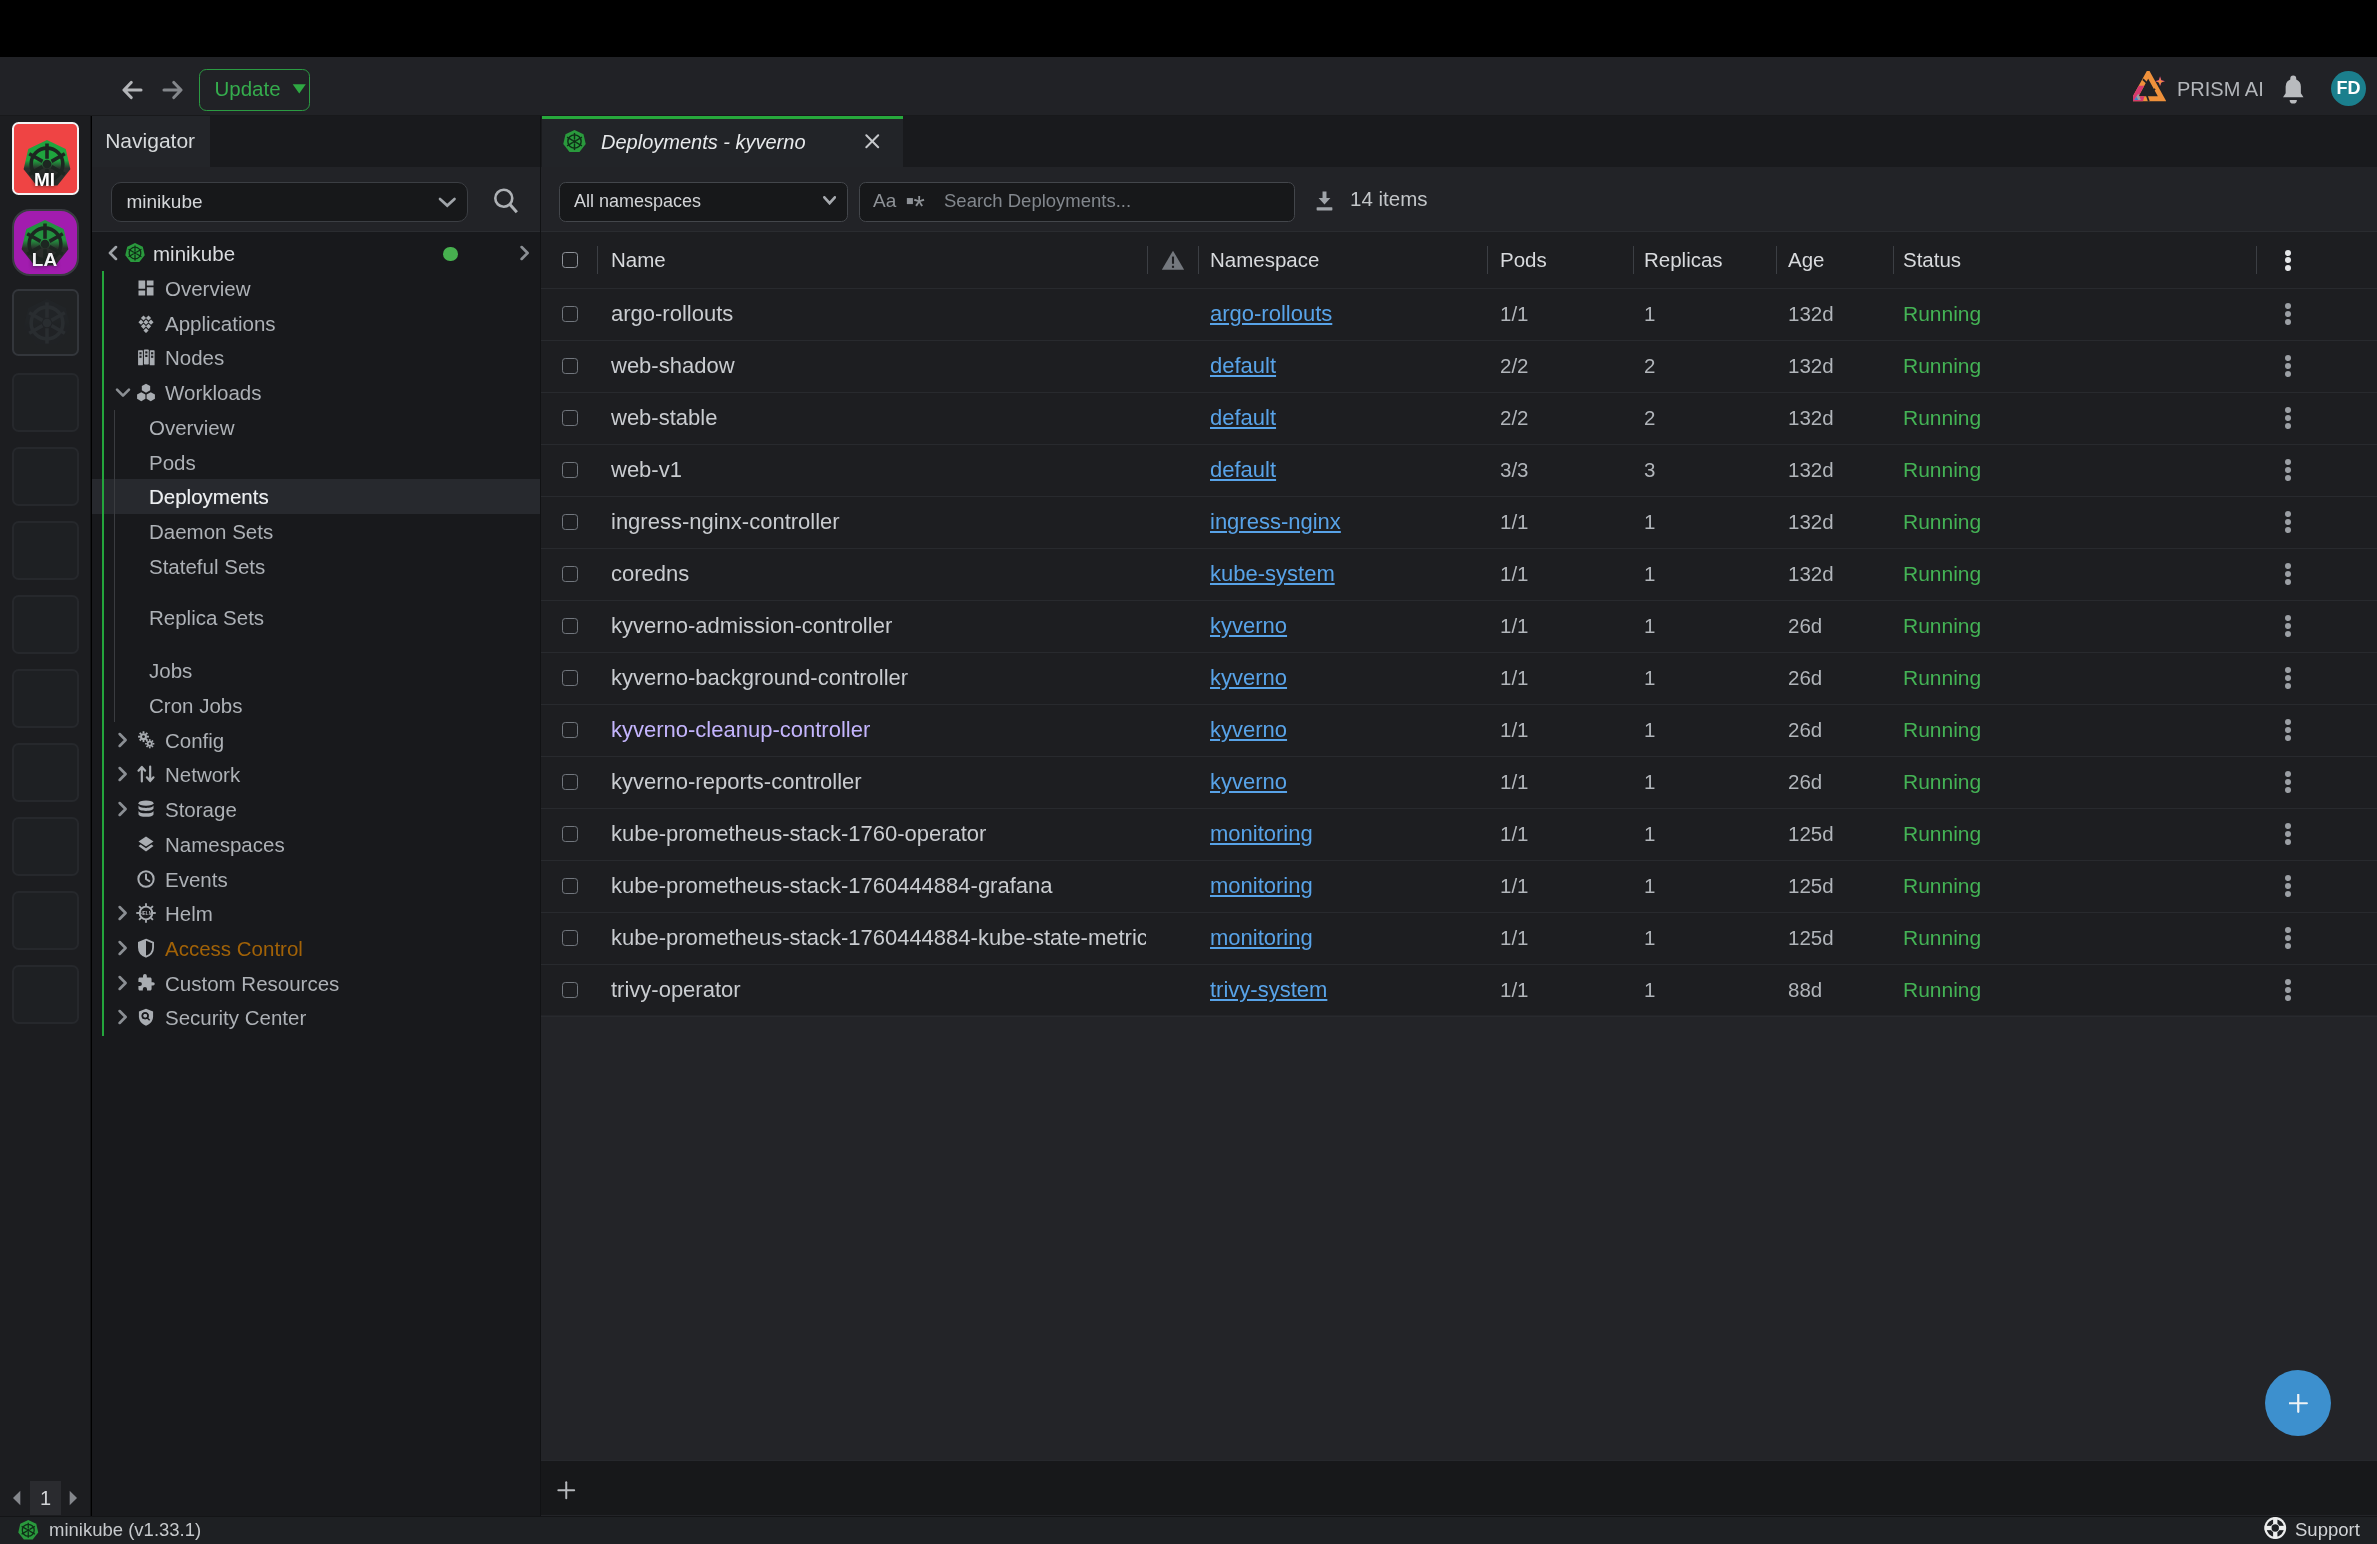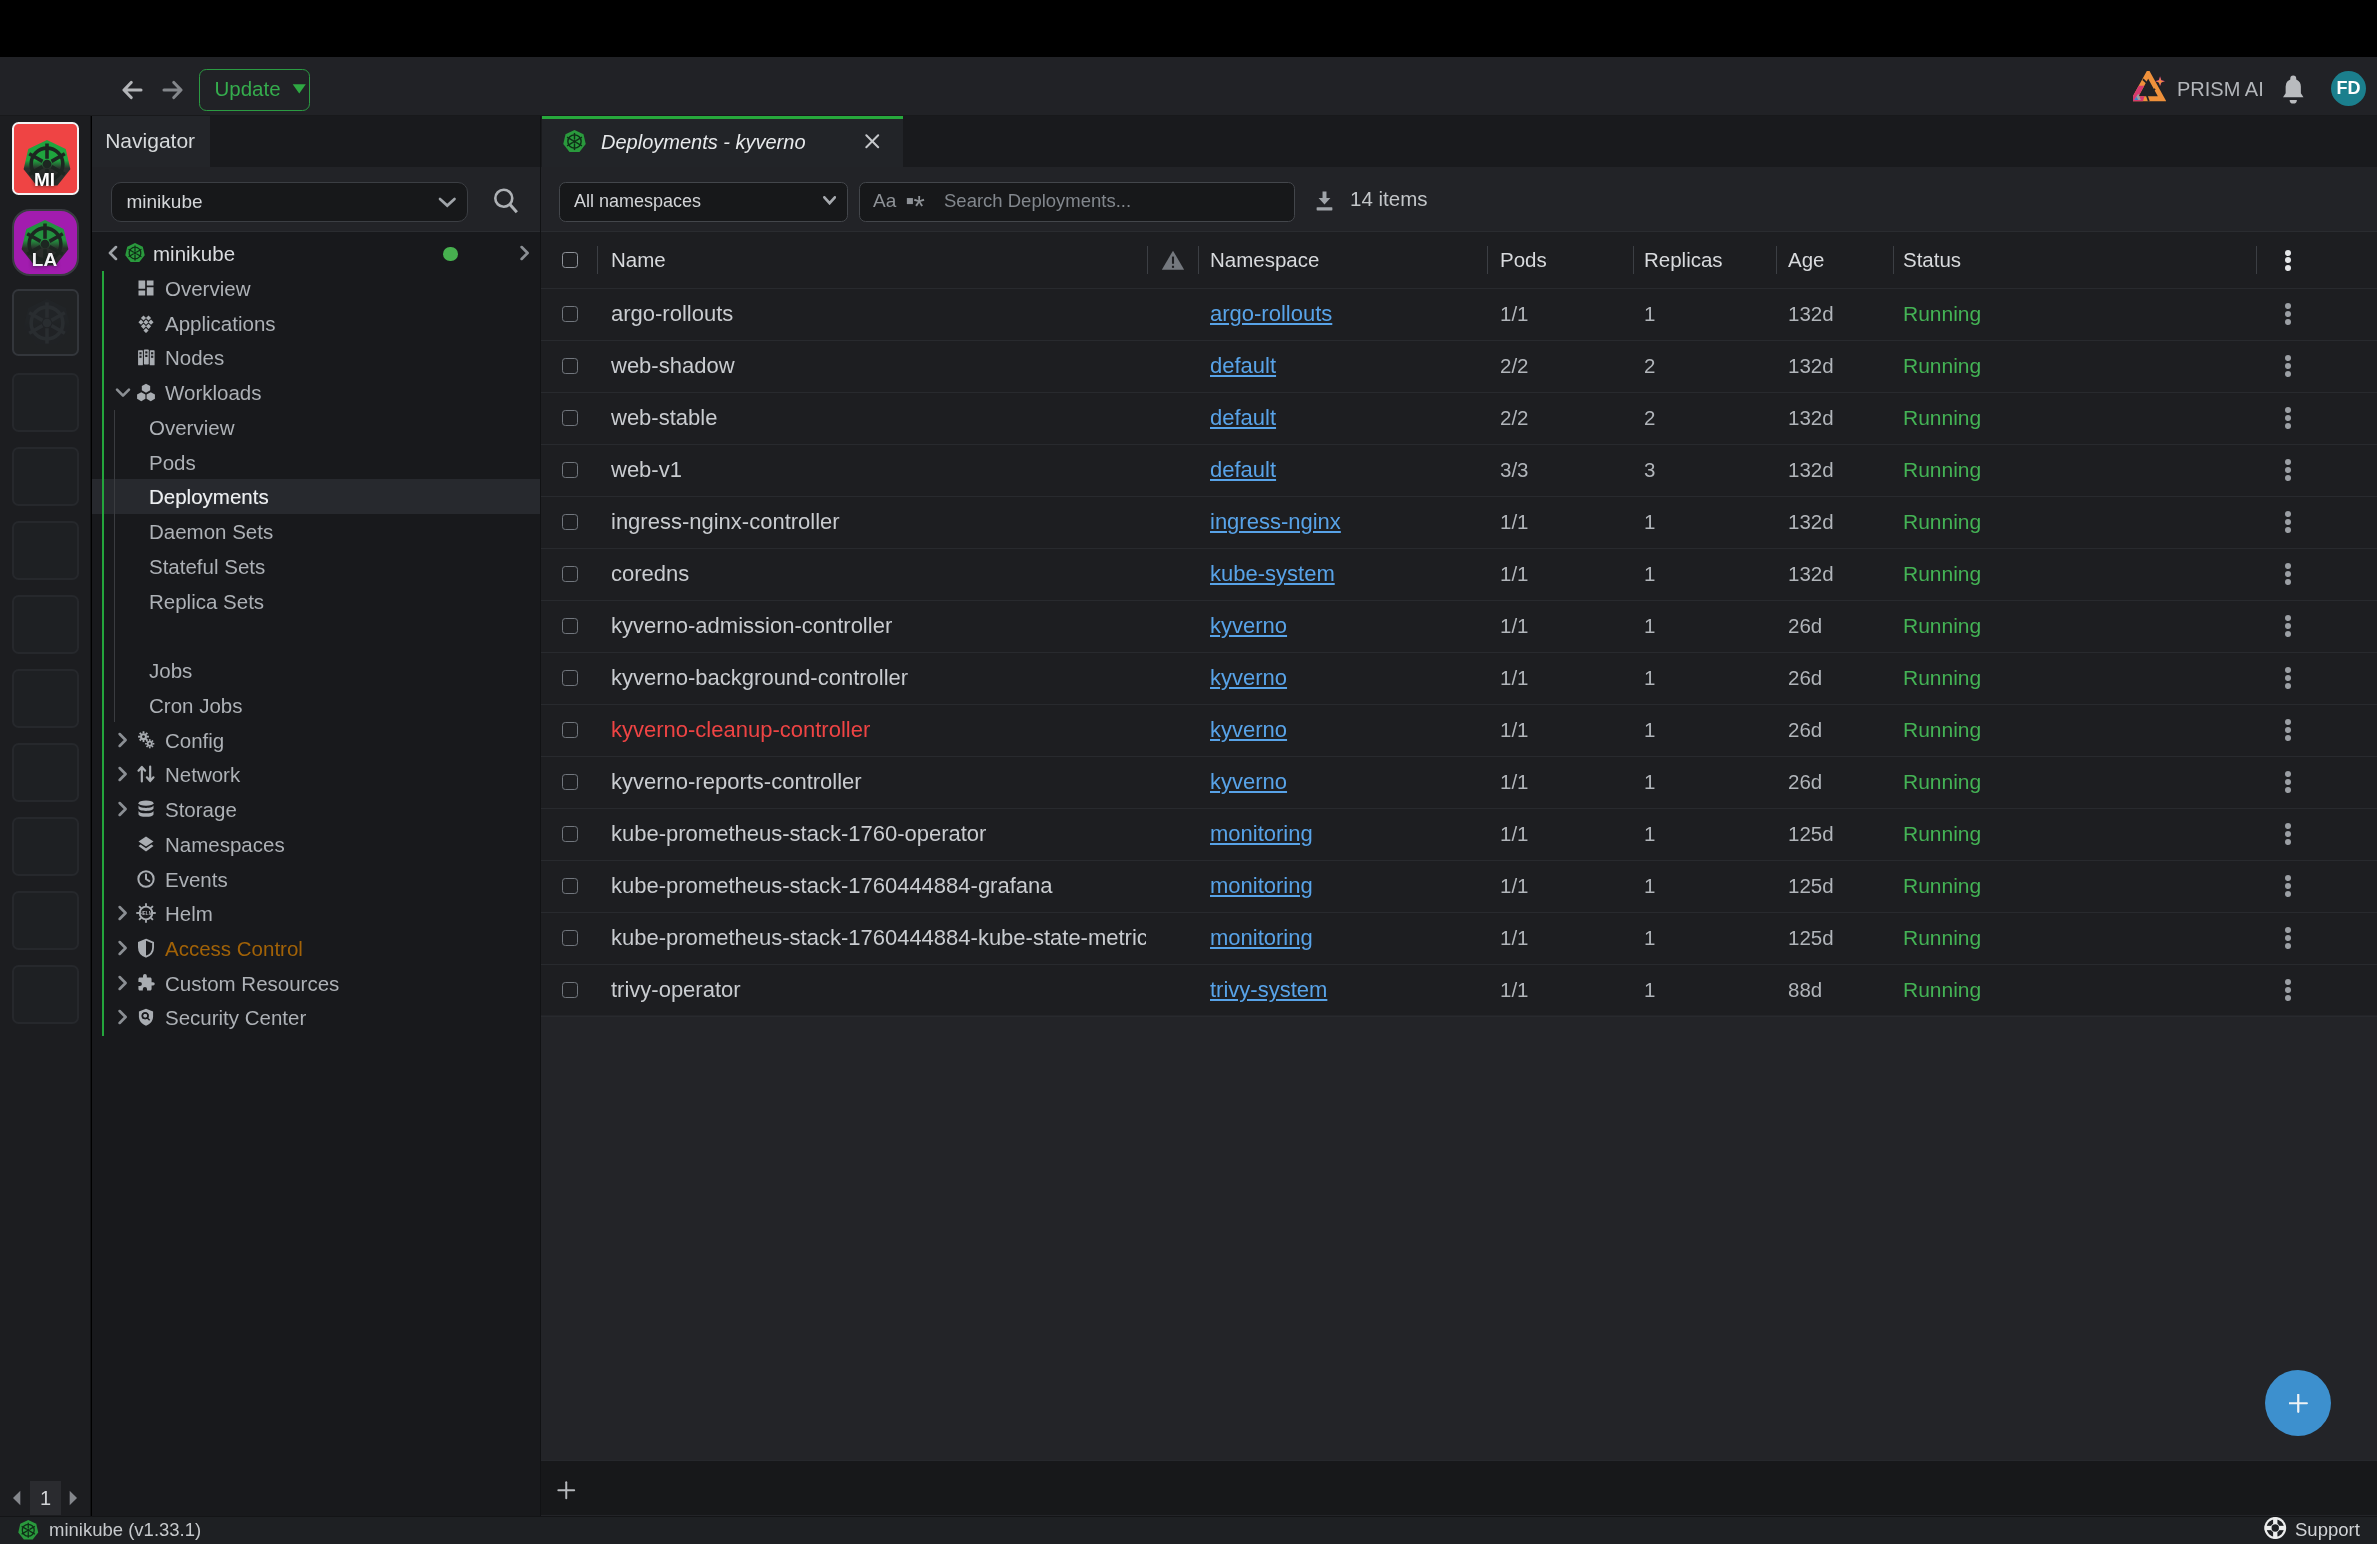--- a/index.html
+++ b/index.html
@@ -227,21 +227,21 @@
 <div class="abs" style="left:92px;top:479px;width:448px;height:35px;background:#27292e;">
       <div class="abs" style="left:57px;top:0;line-height:35px;color:#eceef0;font-size:20.5px;text-shadow:0 0 0.7px rgba(238,240,242,.55);">Deployments</div>
     </div>
 <div class="abs" style="left:92px;top:514px;width:448px;height:35px;background:transparent;">
       <div class="abs" style="left:57px;top:0;line-height:35px;color:#adb1b6;font-size:20.5px;">Daemon Sets</div>
     </div>
 <div class="abs" style="left:92px;top:549px;width:448px;height:35px;background:transparent;">
       <div class="abs" style="left:57px;top:0;line-height:35px;color:#adb1b6;font-size:20.5px;">Stateful Sets</div>
     </div>
 <div class="abs" style="left:92px;top:584px;width:448px;height:35px;background:transparent;">
-      <div class="abs" style="left:57px;top:0;line-height:35px;color:#adb1b6;font-size:20.5px;">Replica Sets</div>
+      <div class="abs" style="left:57px;top:16px;line-height:35px;color:#adb1b6;font-size:20.5px;">Replica Sets</div>
     </div>
 <div class="abs" style="left:92px;top:653px;width:448px;height:35px;background:transparent;">
       <div class="abs" style="left:57px;top:0;line-height:35px;color:#adb1b6;font-size:20.5px;">Jobs</div>
     </div>
 <div class="abs" style="left:92px;top:688px;width:448px;height:35px;background:transparent;">
       <div class="abs" style="left:57px;top:0;line-height:35px;color:#adb1b6;font-size:20.5px;">Cron Jobs</div>
     </div>
 <div class="abs" style="left:92px;top:723px;width:448px;height:35px;background:transparent;">
       <svg class="abs" style="left:25px;top:9.2px" width="10.6" height="16" viewBox="0 0 16 24">
         <path d="M4 3 L13 12 L4 21" stroke="#8b8f94" stroke-width="4" fill="none" stroke-linecap="round" stroke-linejoin="round"></path>
@@ -524,21 +524,21 @@
 <div class="abs" style="left:1210px;top:652px;height:52px;line-height:52px;color:#58a3e8;font-size:22px;text-decoration:underline">kyverno</div>
 <div class="abs" style="left:1500px;top:652px;height:52px;line-height:52px;color:#b1b5ba;font-size:20.5px">1/1</div>
 <div class="abs" style="left:1644px;top:652px;height:52px;line-height:52px;color:#b1b5ba;font-size:20.5px">1</div>
 <div class="abs" style="left:1788px;top:652px;height:52px;line-height:52px;color:#b1b5ba;font-size:20.5px">26d</div>
 <div class="abs" style="left:1903px;top:652px;height:52px;line-height:52px;color:#44b355;font-size:21px">Running</div>
 <div class="abs" style="left:2285px;top:667px;width:6px;height:6px;border-radius:50%;background:#9b9fa4"></div>
 <div class="abs" style="left:2285px;top:675px;width:6px;height:6px;border-radius:50%;background:#9b9fa4"></div>
 <div class="abs" style="left:2285px;top:683px;width:6px;height:6px;border-radius:50%;background:#9b9fa4"></div>
 <div class="abs" style="left:541px;top:704px;width:1837px;height:52px;border-top:1.3px solid #282a2e"></div>
 <div class="abs" style="left:562px;top:722px;width:16px;height:16px;border:1.7px solid #71767d;border-radius:3.3px;box-sizing:border-box"></div>
-<div class="abs" style="left:611px;top:704px;width:535px;height:52px;line-height:52px;color:#ef4444;font-size:22px;overflow:hidden;white-space:nowrap">kyverno-cleanup-controller</div>
+<div class="abs" style="left:611px;top:704px;width:535px;height:52px;line-height:52px;color:#c4b5fd;font-size:22px;overflow:hidden;white-space:nowrap">kyverno-cleanup-controller</div>
 <div class="abs" style="left:1210px;top:704px;height:52px;line-height:52px;color:#58a3e8;font-size:22px;text-decoration:underline">kyverno</div>
 <div class="abs" style="left:1500px;top:704px;height:52px;line-height:52px;color:#b1b5ba;font-size:20.5px">1/1</div>
 <div class="abs" style="left:1644px;top:704px;height:52px;line-height:52px;color:#b1b5ba;font-size:20.5px">1</div>
 <div class="abs" style="left:1788px;top:704px;height:52px;line-height:52px;color:#b1b5ba;font-size:20.5px">26d</div>
 <div class="abs" style="left:1903px;top:704px;height:52px;line-height:52px;color:#44b355;font-size:21px">Running</div>
 <div class="abs" style="left:2285px;top:719px;width:6px;height:6px;border-radius:50%;background:#9b9fa4"></div>
 <div class="abs" style="left:2285px;top:727px;width:6px;height:6px;border-radius:50%;background:#9b9fa4"></div>
 <div class="abs" style="left:2285px;top:735px;width:6px;height:6px;border-radius:50%;background:#9b9fa4"></div>
 <div class="abs" style="left:541px;top:756px;width:1837px;height:52px;border-top:1.3px solid #282a2e"></div>
 <div class="abs" style="left:562px;top:774px;width:16px;height:16px;border:1.7px solid #71767d;border-radius:3.3px;box-sizing:border-box"></div>

